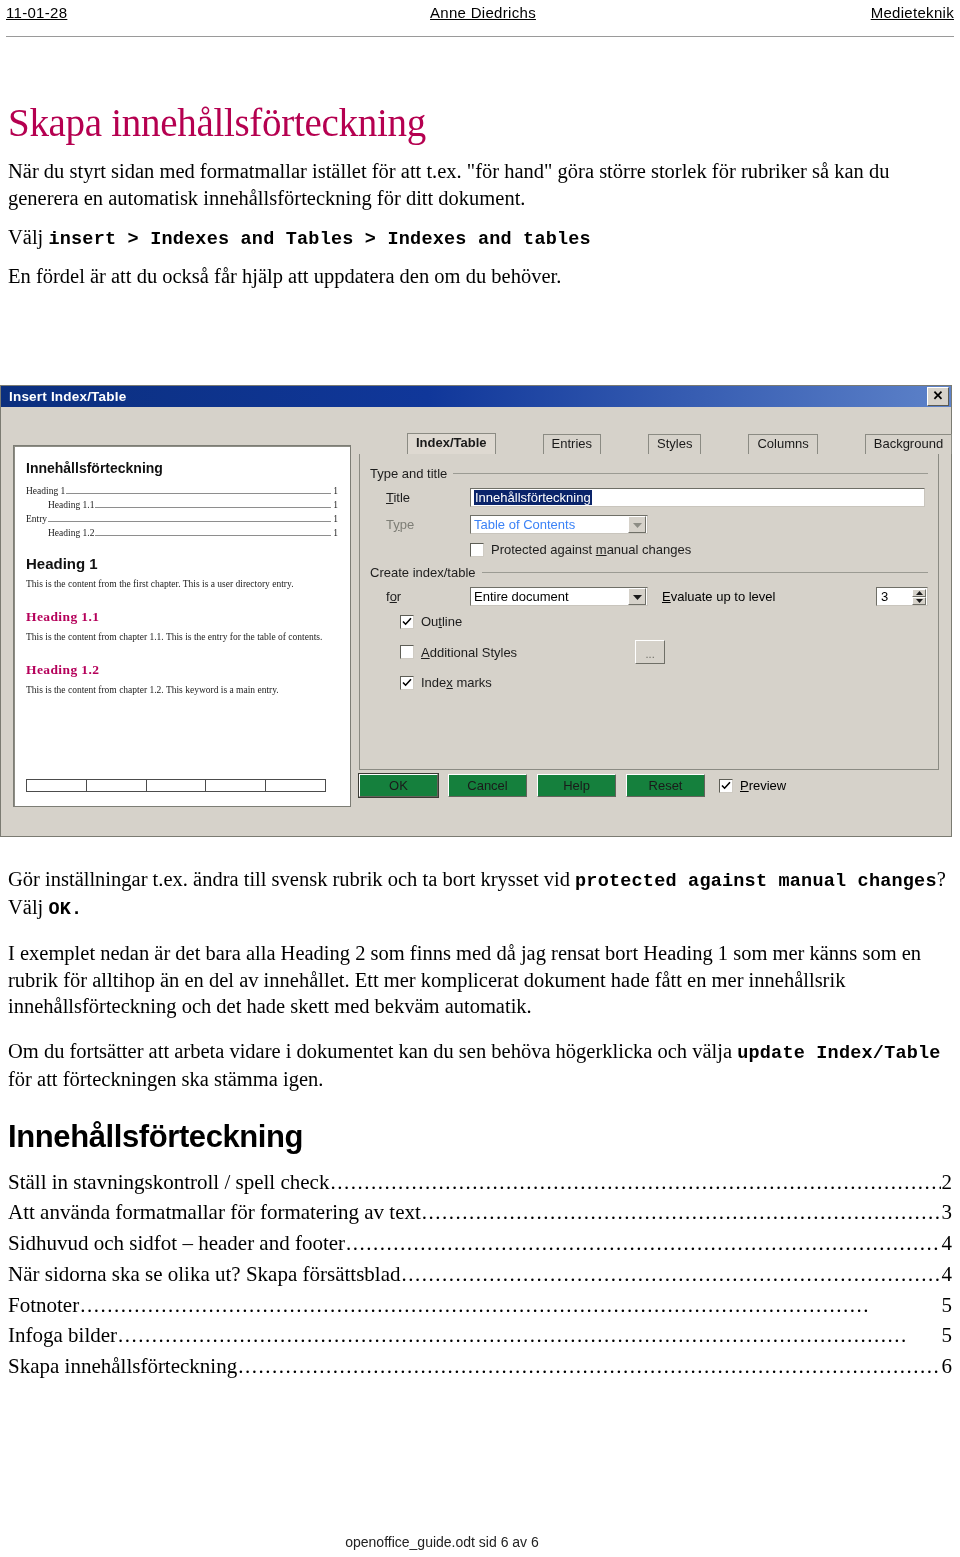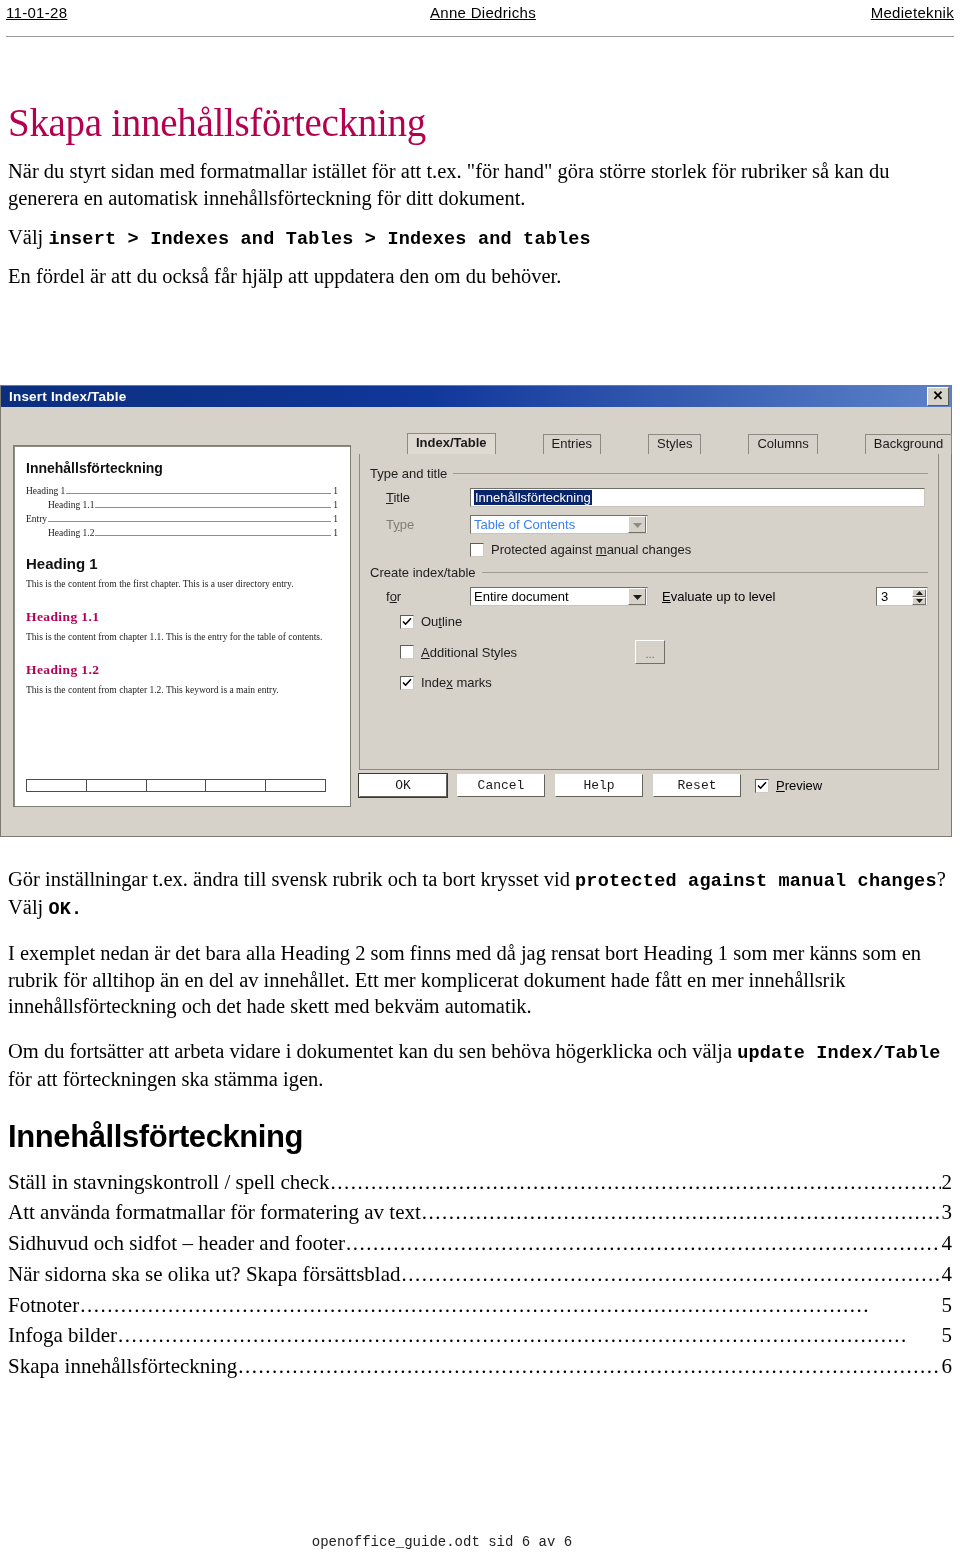--- a/index.html
+++ b/index.html
@@ -366,30 +366,29 @@
 
   .btnrow {
     position: absolute;
     left: 0px; bottom: 10px;
     width: 580px;
     display: flex;
     align-items: center;
     gap: 10px;
   }
   .dbtn {
-    width: 88px; height: 23px;
-    background: #ffffff;
+    width: 79px; height: 23px;
+    background: #15803d;
     border: 1px solid #63635b;
     border-top-color: #ffffff;
     border-left-color: #ffffff;
     font-size: 13px;
     display: flex; align-items: center; justify-content: center;
     box-sizing: border-box;
     color: #1a1a1a;
-    font-family: Liberation Mono, monospace;
   }
   .dbtn.default { box-shadow: 0 0 0 1px #3a3a33; }
   .prevbox { display: flex; align-items: center; font-size: 13px; margin-left: 4px; }
 
   
   .lower {
     position: absolute;
     left: 8px;
     top: 866px;
     width: 944px;
@@ -423,21 +422,21 @@
     color: #000;
   }
   .toc-row .p { flex: 0 0 auto; }
 
   
   .page-footer {
     position: absolute;
     left: 0; top: 1534px;
     width: 884px;
     text-align: center;
-    font-family: Liberation Mono, monospace;
+    font-family: Liberation Sans, sans-serif;
     font-size: 14px;
     color: #222;
   }
 </style>
 </head>
 <body>
 
 <div class="page-header">
   <div class="hdr-left">11-01-28</div>
   <div class="hdr-center">Anne Diedrichs</div>

